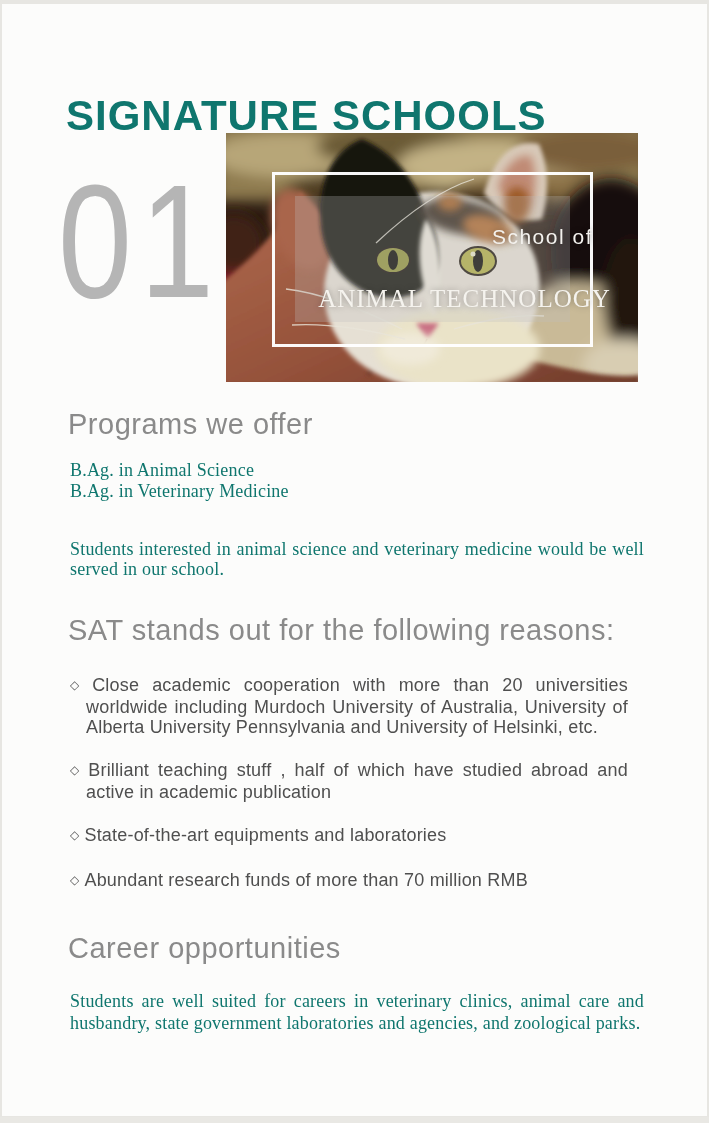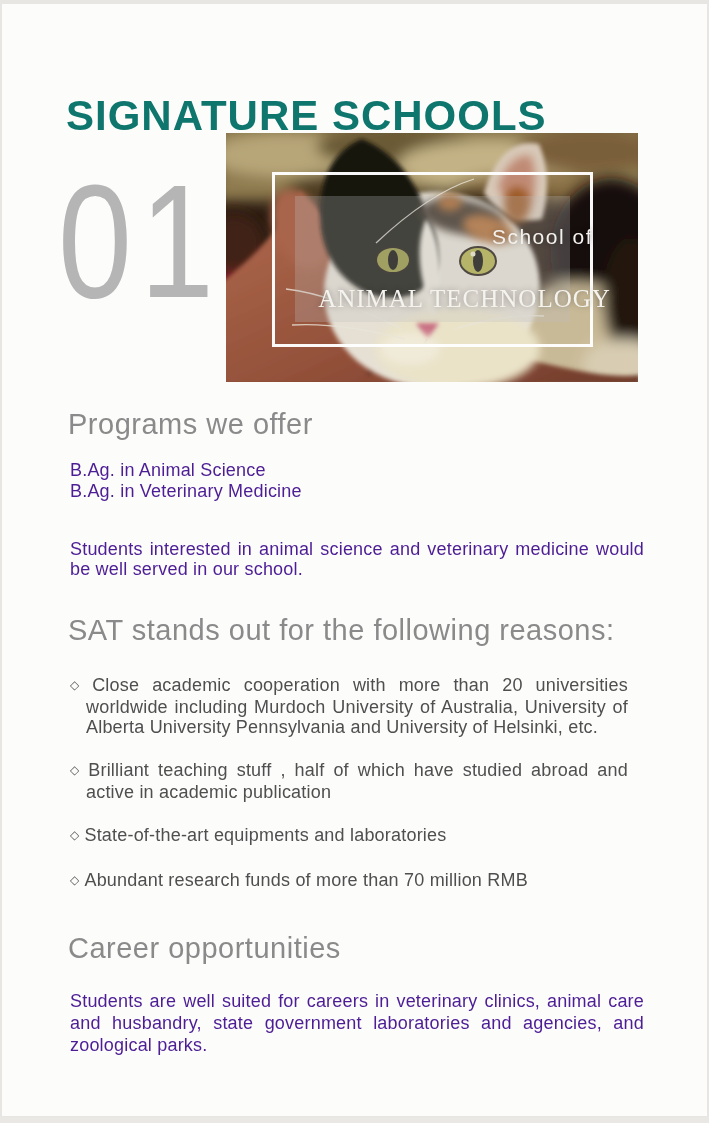--- a/index.html
+++ b/index.html
@@ -52,21 +52,21 @@
     padding-left:32px;
   }
   
   .sec-heading{
     position:absolute;left:66px;
     font-size:29px;letter-spacing:.5px;color:#8a8a8a;white-space:nowrap;
   }
   .body-text{
     position:absolute;left:68px;width:574px;
     font-size:18px;line-height:21px;letter-spacing:.2px;
-    color:#4c1d95;text-align:justify;margin:0;
+    color:#0f766e;text-align:justify;margin:0;font-family:Liberation Serif, serif;
   }
   #programs-heading{top:404px;}
   #program-list{top:456px;line-height:21px;}
   #program-list p{margin:0;}
   #programs-note{top:535px;line-height:20px;}
   #reasons-heading{top:610px;}
   #reason-list{position:absolute;left:68px;top:671px;width:574px;}
   .bullet{
     font-size:18px;line-height:20px;letter-spacing:.2px;color:#4f4f4f;
     text-align:justify;margin:0 16px 23px 0;

